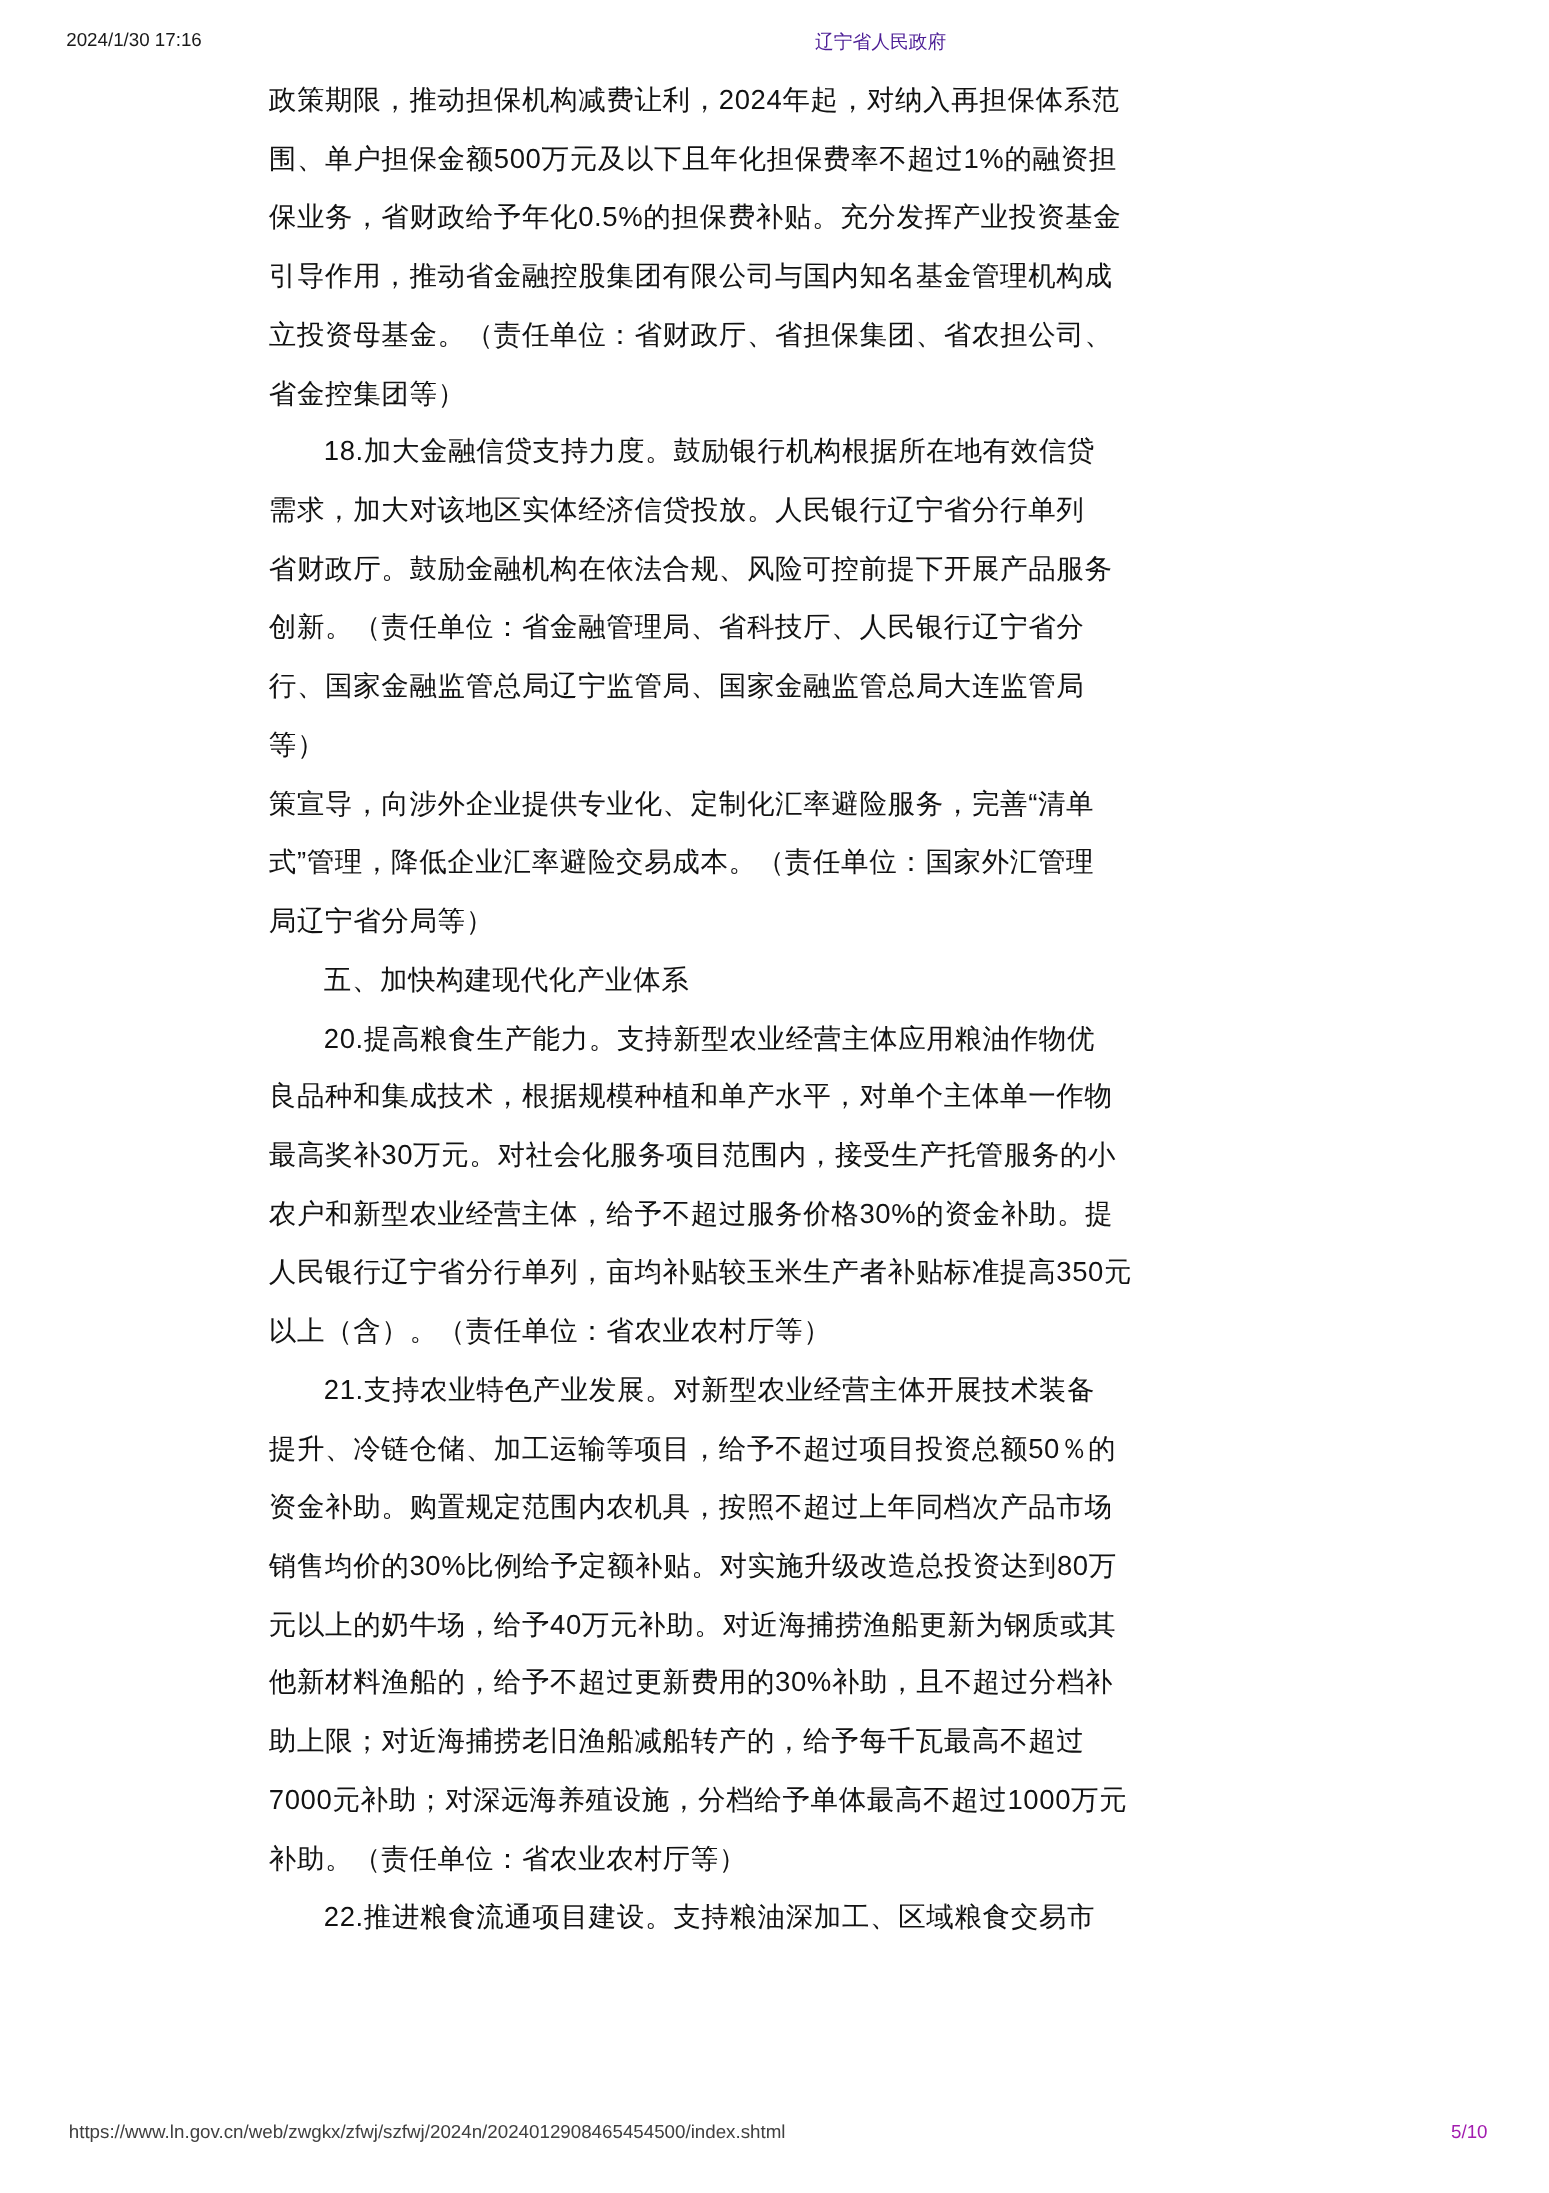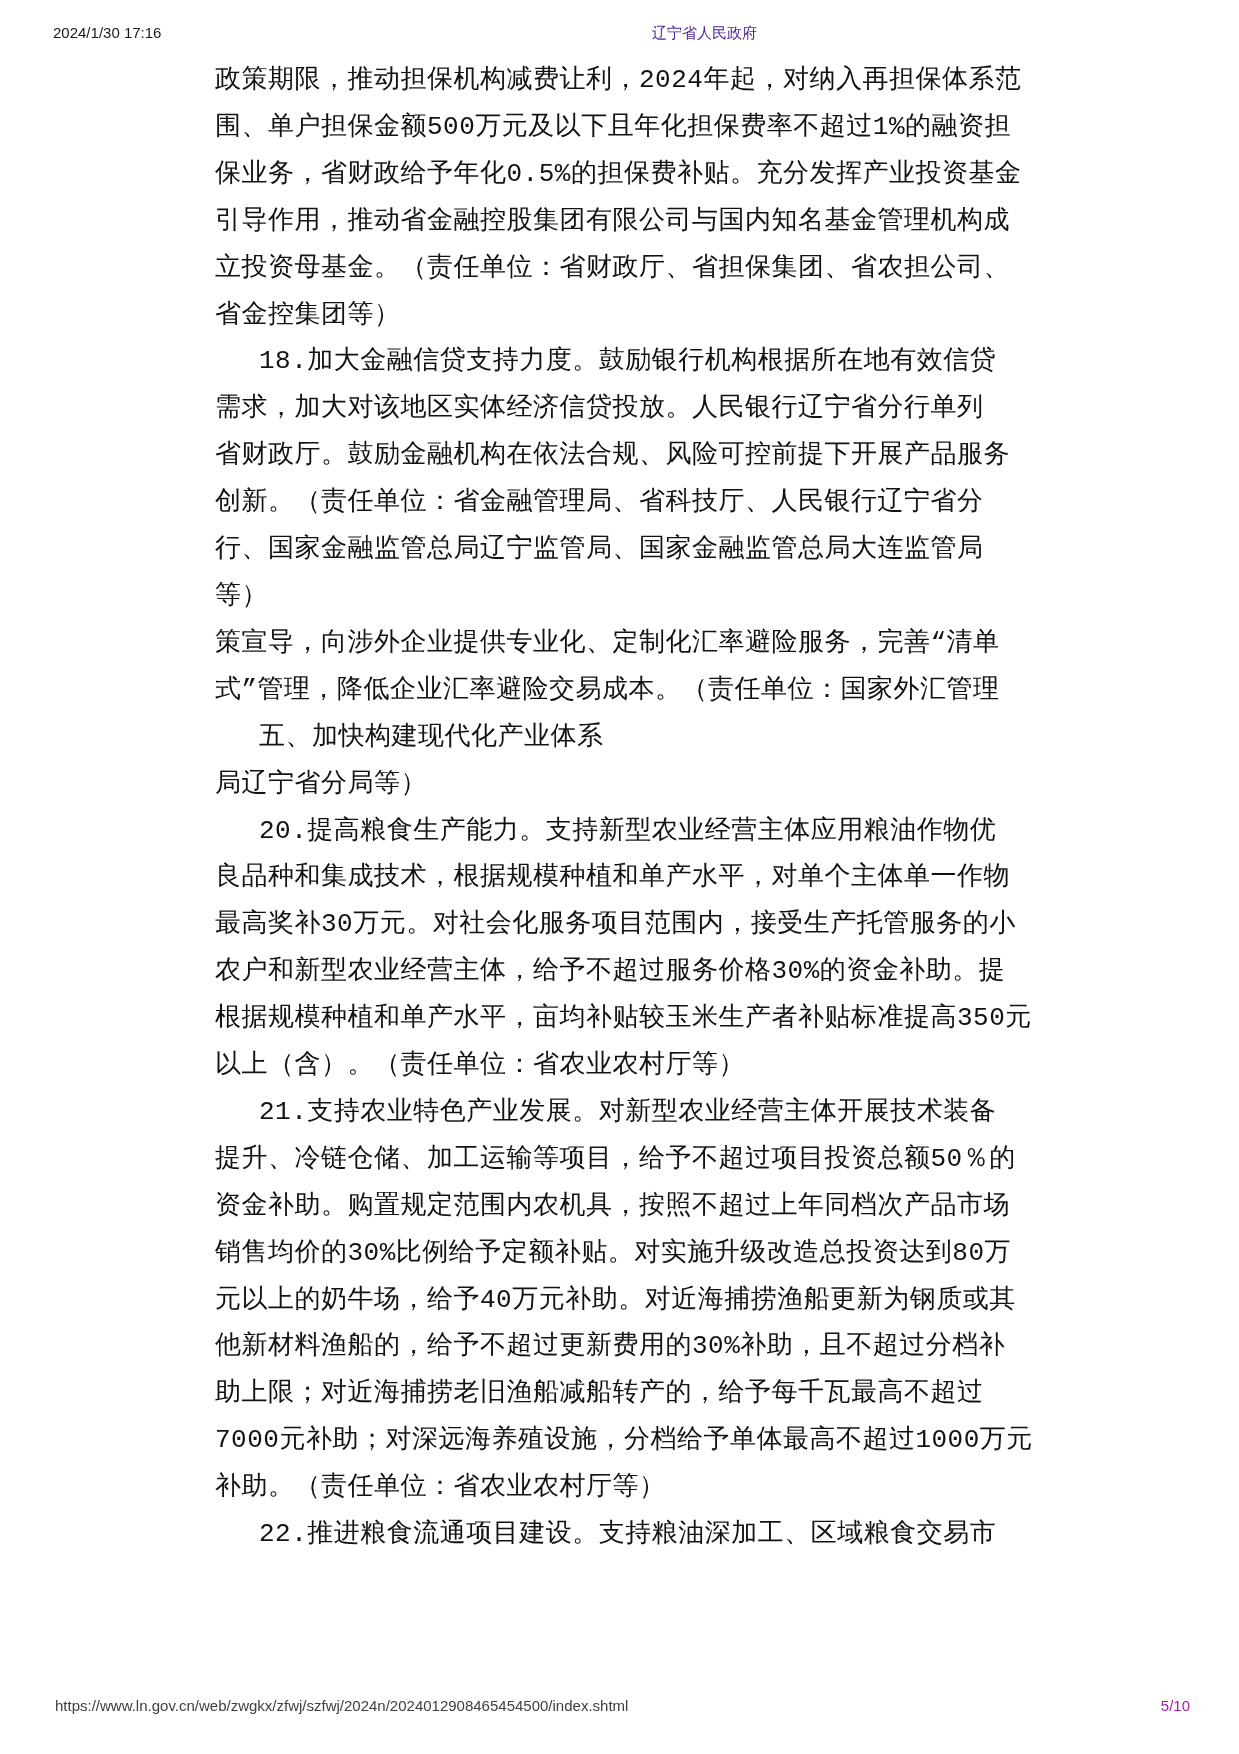--- a/index.html
+++ b/index.html
@@ -32,22 +32,22 @@
     text-align: center;
     font-size: 15px;
     color: #4c1d95;
     white-space: nowrap;
   }
   .content {
     position: absolute;
     left: 215px;
     top: 57px;
     width: 800px;
-    font-family: Liberation Mono, monospace;
-    font-size: 26px;
+    font-family: Liberation Sans, sans-serif;
+    font-size: 22px;
     line-height: 46.9px;
     color: #121212;
   }
   .content .doc-line {
     white-space: nowrap;
     letter-spacing: 0.5px;
   }
   .content .doc-line.indent {
     padding-left: 44px;
   }
@@ -83,27 +83,27 @@
       <div class="doc-line">立投资母基金。（责任单位：省财政厅、省担保集团、省农担公司、</div>
       <div class="doc-line">省金控集团等）</div>
       <div class="doc-line indent">18.加大金融信贷支持力度。鼓励银行机构根据所在地有效信贷</div>
       <div class="doc-line">需求，加大对该地区实体经济信贷投放。人民银行辽宁省分行单列</div>
       <div class="doc-line">省财政厅。鼓励金融机构在依法合规、风险可控前提下开展产品服务</div>
       <div class="doc-line">创新。（责任单位：省金融管理局、省科技厅、人民银行辽宁省分</div>
       <div class="doc-line">行、国家金融监管总局辽宁监管局、国家金融监管总局大连监管局</div>
       <div class="doc-line">等）</div>
       <div class="doc-line">策宣导，向涉外企业提供专业化、定制化汇率避险服务，完善“清单</div>
       <div class="doc-line">式”管理，降低企业汇率避险交易成本。（责任单位：国家外汇管理</div>
+      <div class="doc-line">局辽宁省分局等）</div>
       <div class="doc-line indent">五、加快构建现代化产业体系</div>
-      <div class="doc-line">局辽宁省分局等）</div>
       <div class="doc-line indent">20.提高粮食生产能力。支持新型农业经营主体应用粮油作物优</div>
       <div class="doc-line">良品种和集成技术，根据规模种植和单产水平，对单个主体单一作物</div>
       <div class="doc-line">最高奖补30万元。对社会化服务项目范围内，接受生产托管服务的小</div>
       <div class="doc-line">农户和新型农业经营主体，给予不超过服务价格30%的资金补助。提</div>
-      <div class="doc-line">根据规模种植和单产水平，亩均补贴较玉米生产者补贴标准提高350元</div>
+      <div class="doc-line">人民银行辽宁省分行单列，亩均补贴较玉米生产者补贴标准提高350元</div>
       <div class="doc-line">以上（含）。（责任单位：省农业农村厅等）</div>
       <div class="doc-line indent">21.支持农业特色产业发展。对新型农业经营主体开展技术装备</div>
       <div class="doc-line">提升、冷链仓储、加工运输等项目，给予不超过项目投资总额50％的</div>
       <div class="doc-line">资金补助。购置规定范围内农机具，按照不超过上年同档次产品市场</div>
       <div class="doc-line">销售均价的30%比例给予定额补贴。对实施升级改造总投资达到80万</div>
       <div class="doc-line">元以上的奶牛场，给予40万元补助。对近海捕捞渔船更新为钢质或其</div>
       <div class="doc-line">他新材料渔船的，给予不超过更新费用的30%补助，且不超过分档补</div>
       <div class="doc-line">助上限；对近海捕捞老旧渔船减船转产的，给予每千瓦最高不超过</div>
       <div class="doc-line">7000元补助；对深远海养殖设施，分档给予单体最高不超过1000万元</div>
       <div class="doc-line">补助。（责任单位：省农业农村厅等）</div>

